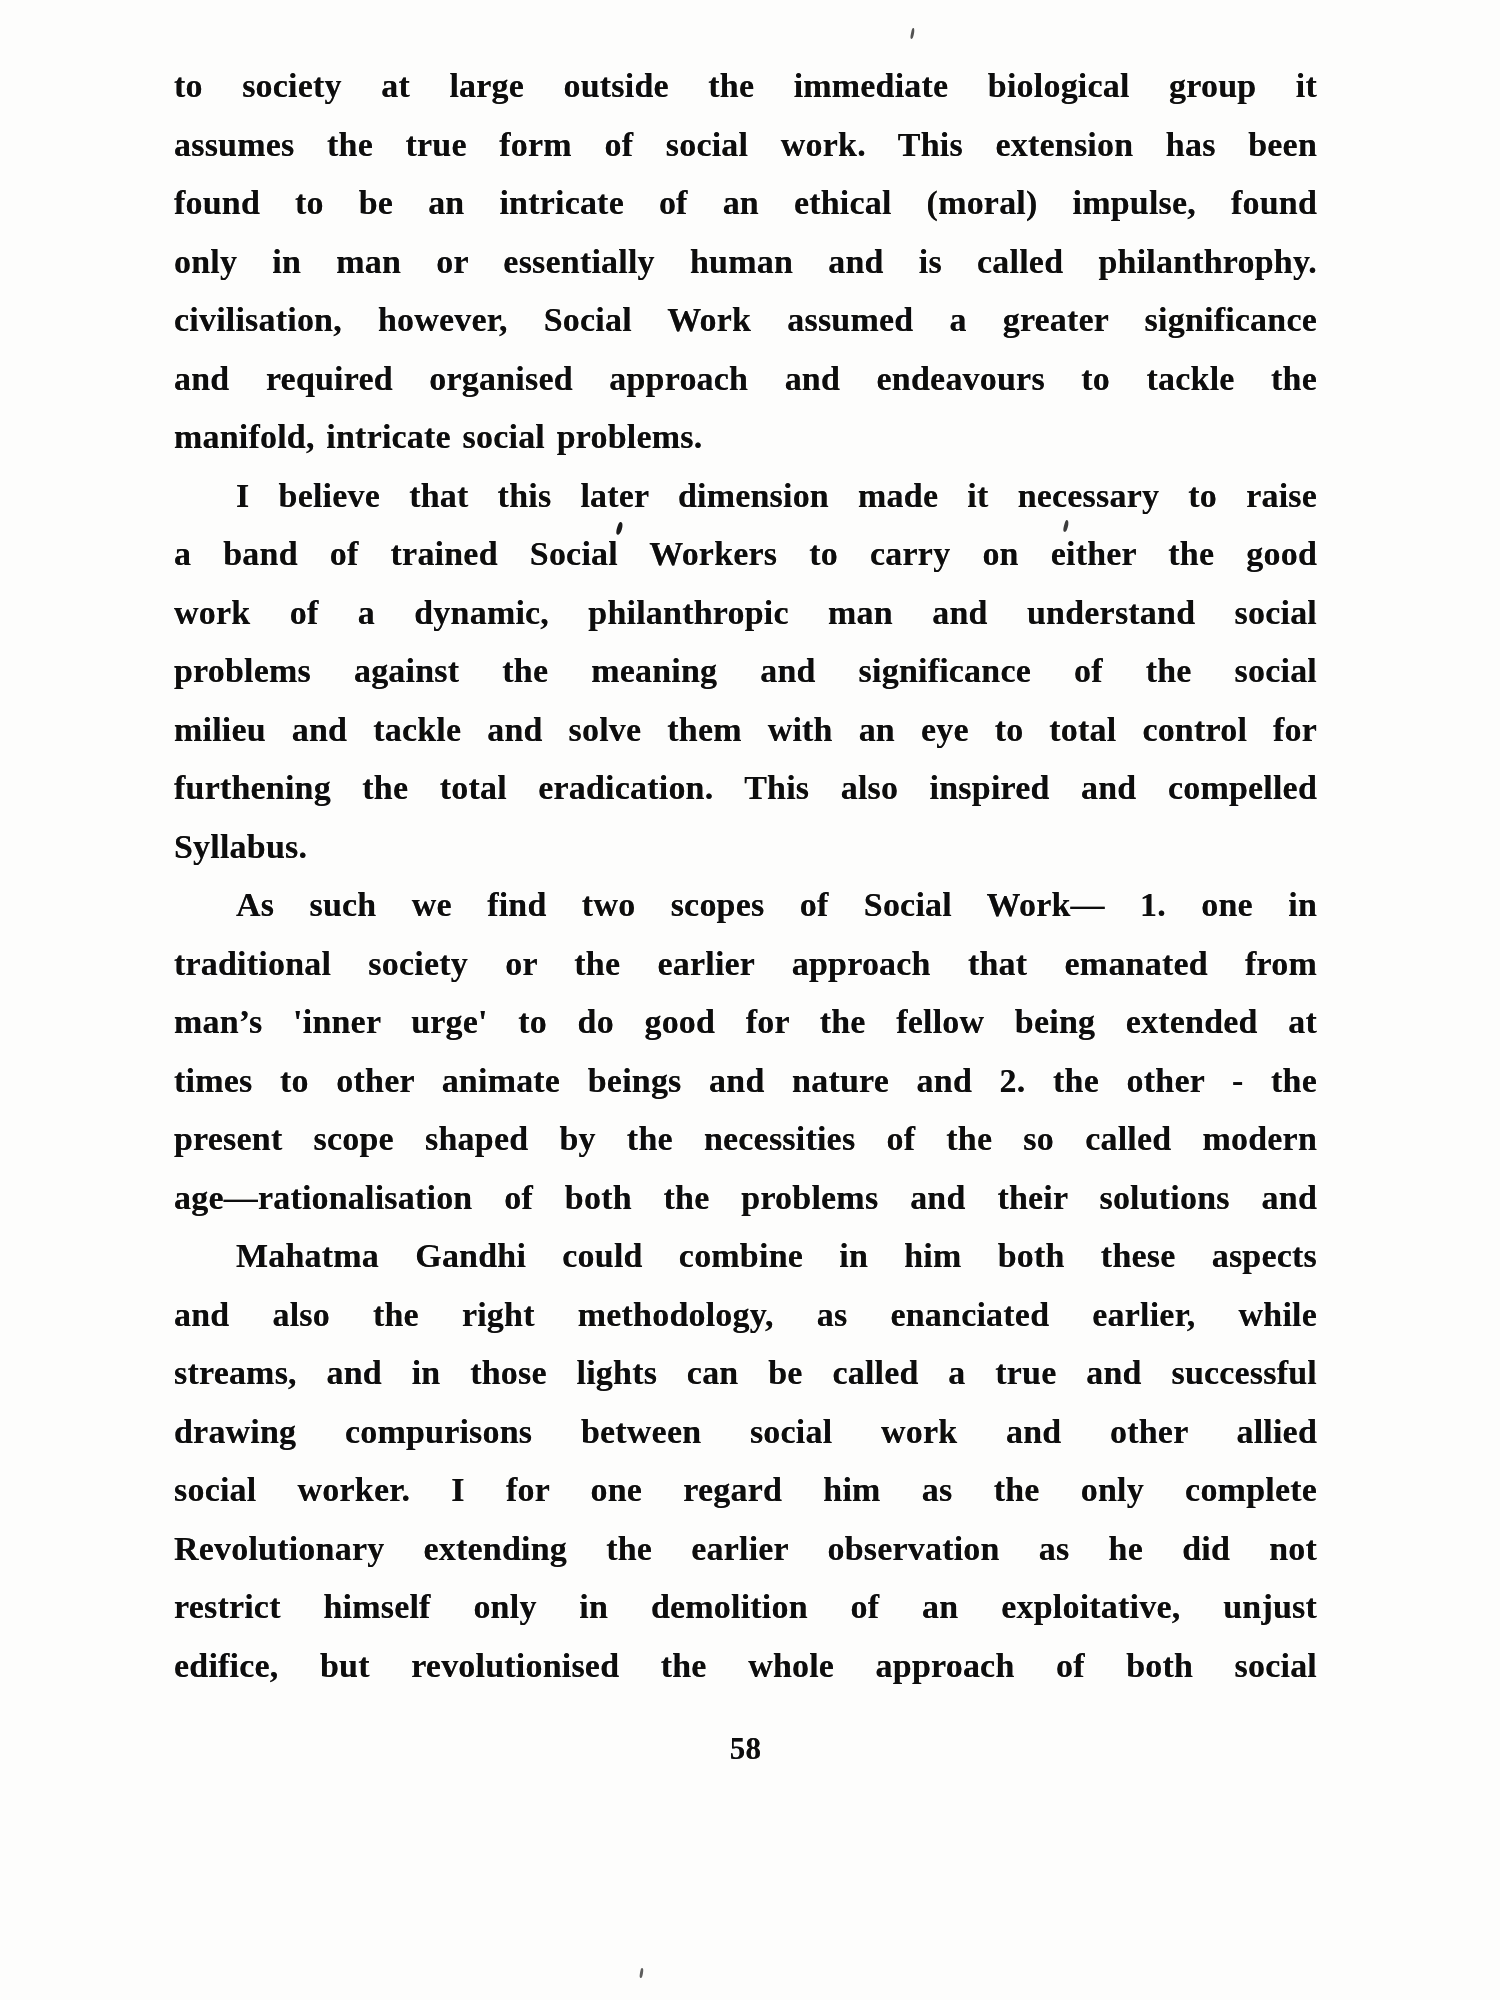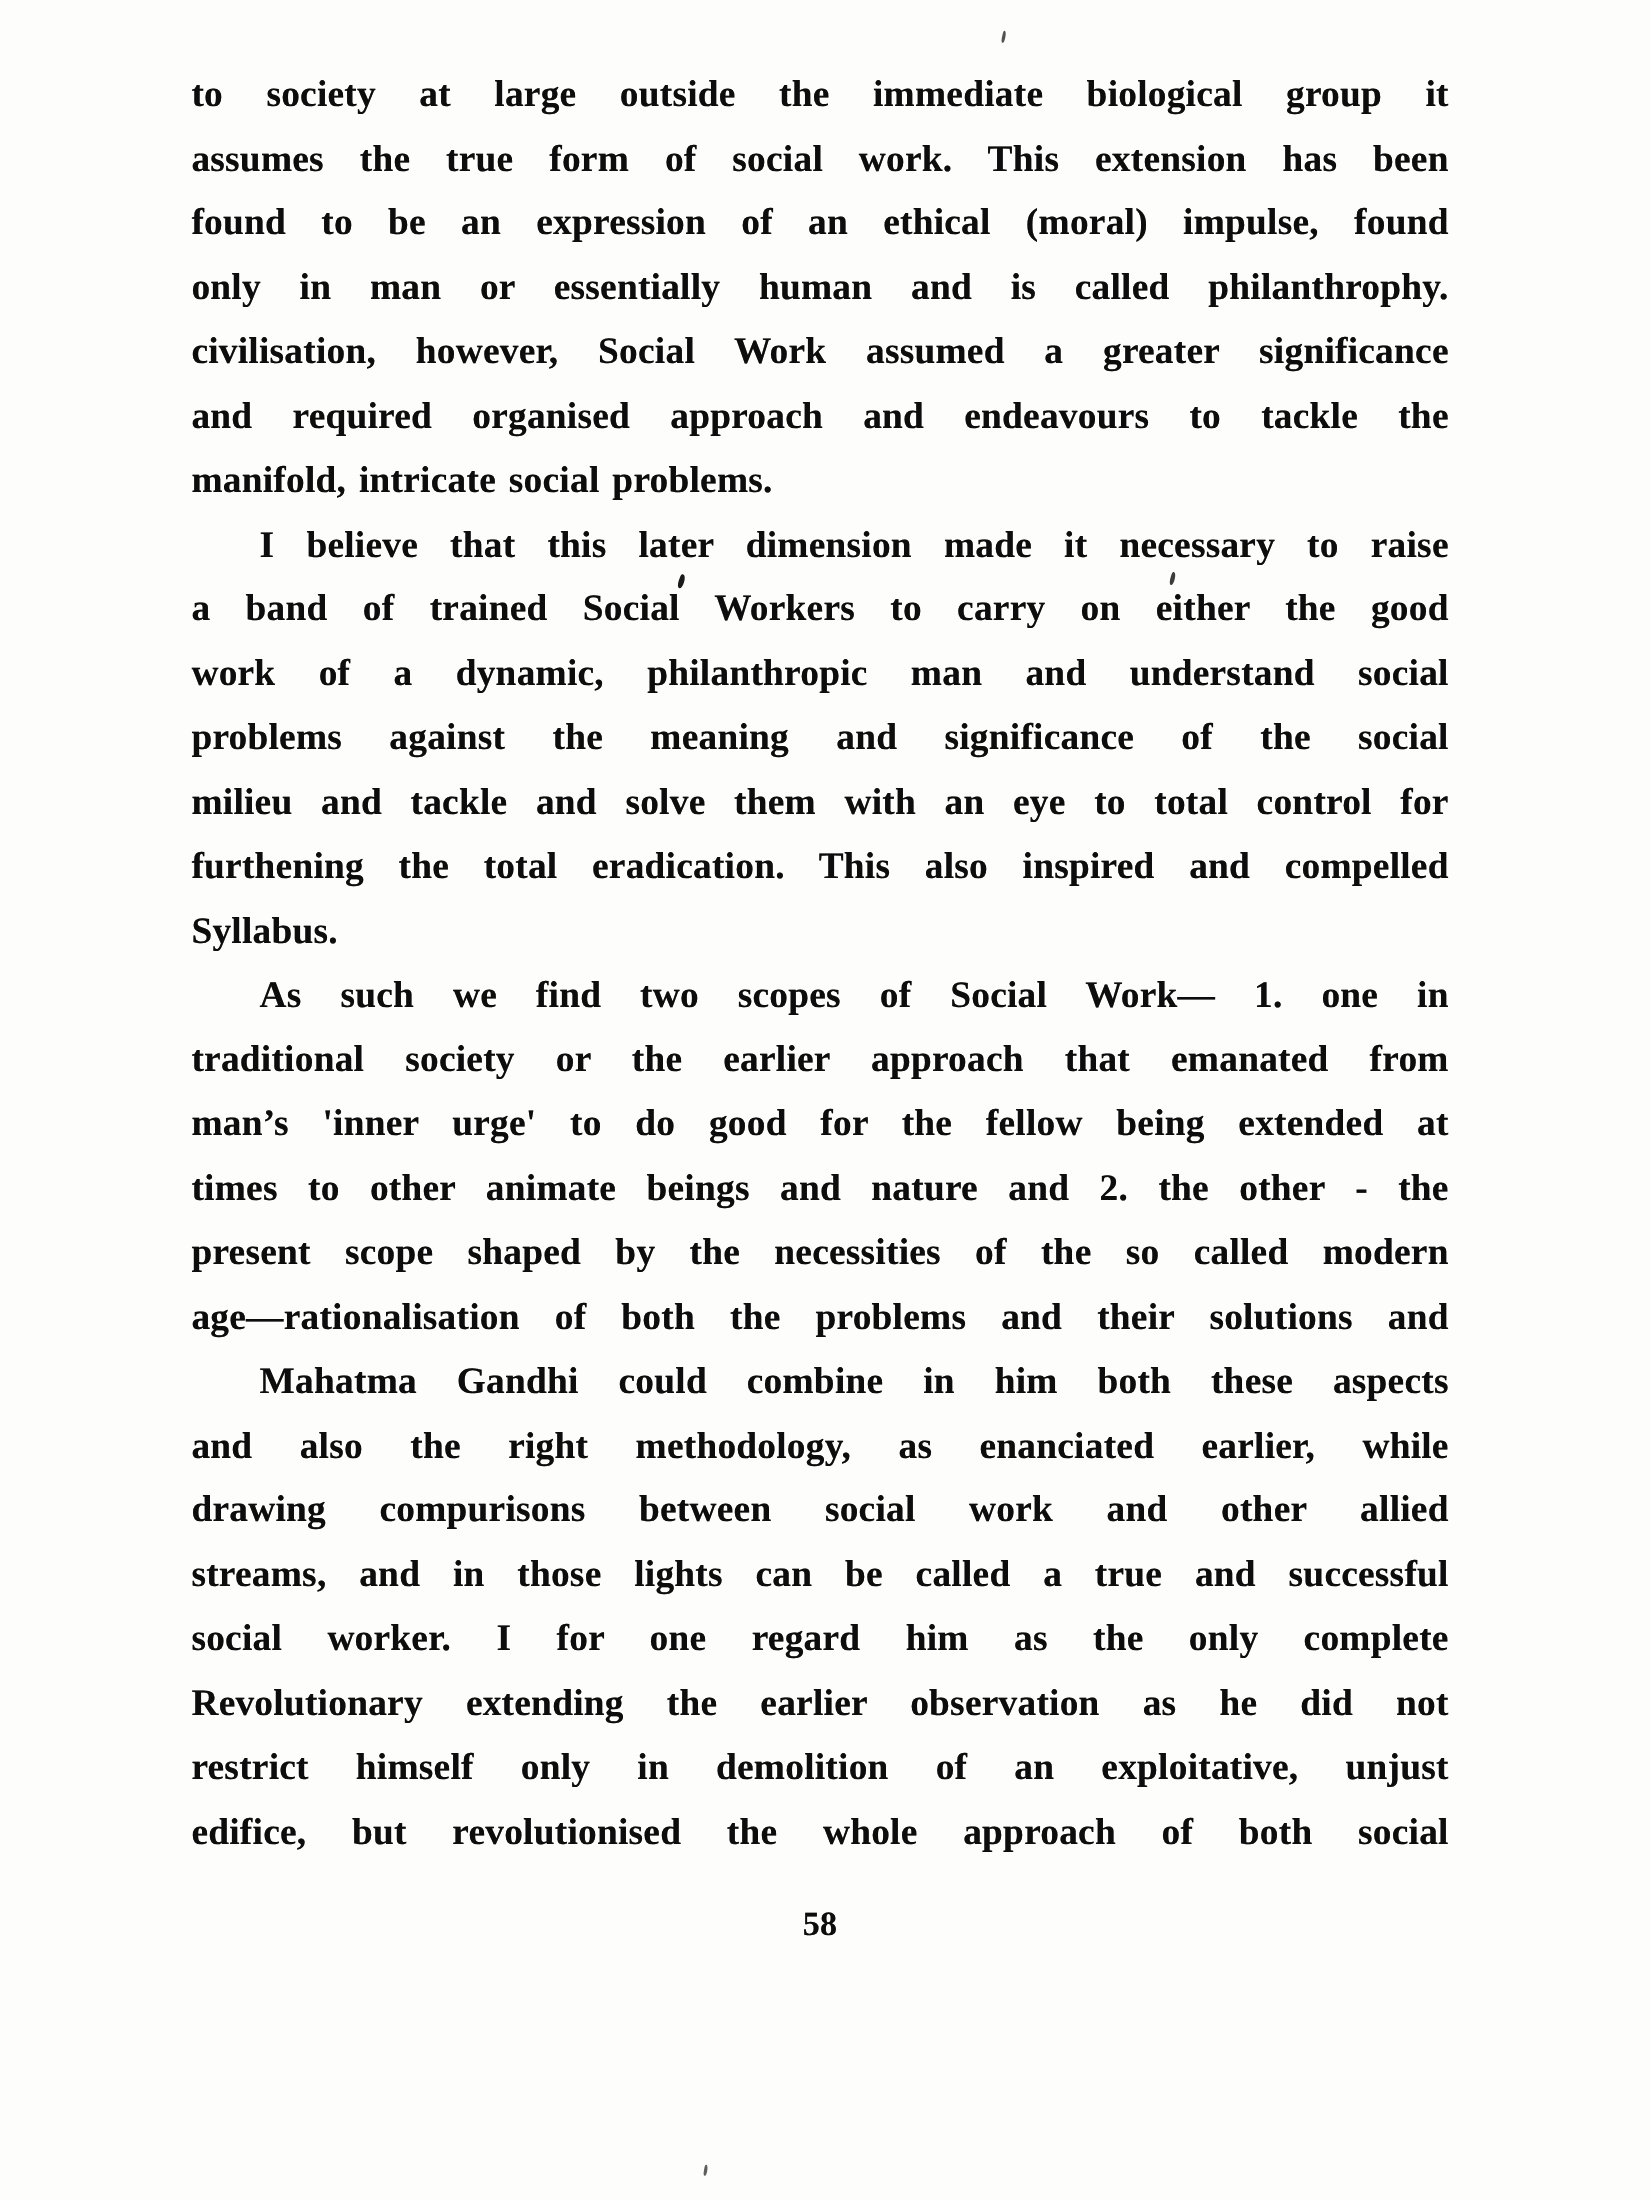--- a/index.html
+++ b/index.html
@@ -56,21 +56,21 @@
 </head>
 <body>
 
 <div class="page">
 
   <div class="text-block">
 
     <div>
       <div class="line">to society at large outside the  immediate biological group it</div>
       <div class="line">assumes the true form of social work. This extension has been</div>
-      <div class="line">found to be an expression of an ethical (moral) impulse, found</div>
+      <div class="line">found to be an intricate of an ethical (moral) impulse, found</div>
       <div class="line">only in man or essentially human and is called philanthrophy.</div>
       <div class="line">civilisation, however, Social Work assumed a greater significance</div>
       <div class="line">and required organised approach and endeavours to tackle the</div>
       <div class="line noj">manifold, intricate social problems.</div>
     </div>
 
     <div>
       <div class="line indent">I believe that this later dimension made it necessary to raise</div>
       <div class="line">a band of trained Social Workers to carry on either the good</div>
       <div class="line">work of a dynamic, philanthropic  man and understand social</div>
@@ -85,22 +85,22 @@
       <div class="line">traditional society or the earlier approach that emanated from</div>
       <div class="line">man’s 'inner urge' to do good for the fellow being extended at</div>
       <div class="line">times to other animate beings and nature and 2. the other - the</div>
       <div class="line">present scope shaped by the necessities of the so called modern</div>
       <div class="line">age—rationalisation of both the problems and their solutions and</div>
     </div>
 
     <div>
       <div class="line indent">Mahatma Gandhi could combine in him both these aspects</div>
       <div class="line">and also the right methodology, as enanciated earlier, while</div>
+      <div class="line">streams, and in those lights can be called a true and successful</div>
       <div class="line">drawing compurisons between social work and other allied</div>
-      <div class="line">streams, and in those lights can be called a true and successful</div>
       <div class="line">social worker. I for one regard him as the only complete</div>
       <div class="line">Revolutionary extending the earlier observation as he did not</div>
       <div class="line">restrict himself only in demolition of an exploitative, unjust</div>
       <div class="line">edifice, but revolutionised the whole approach of both social</div>
     </div>
 
     <div class="page-number">58</div>
   </div>
 
   <div class="speck s1"></div>

